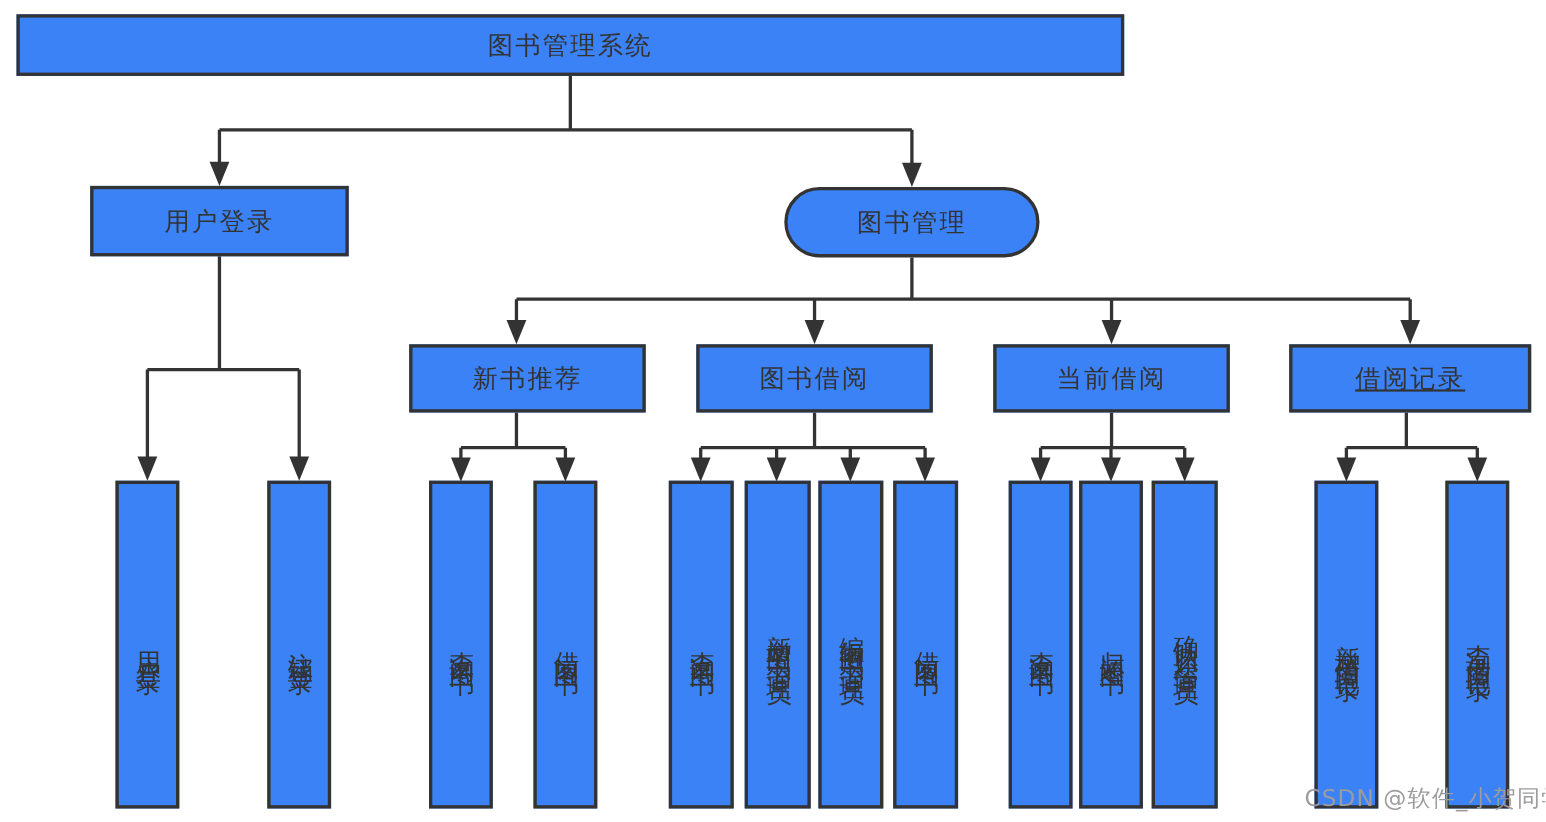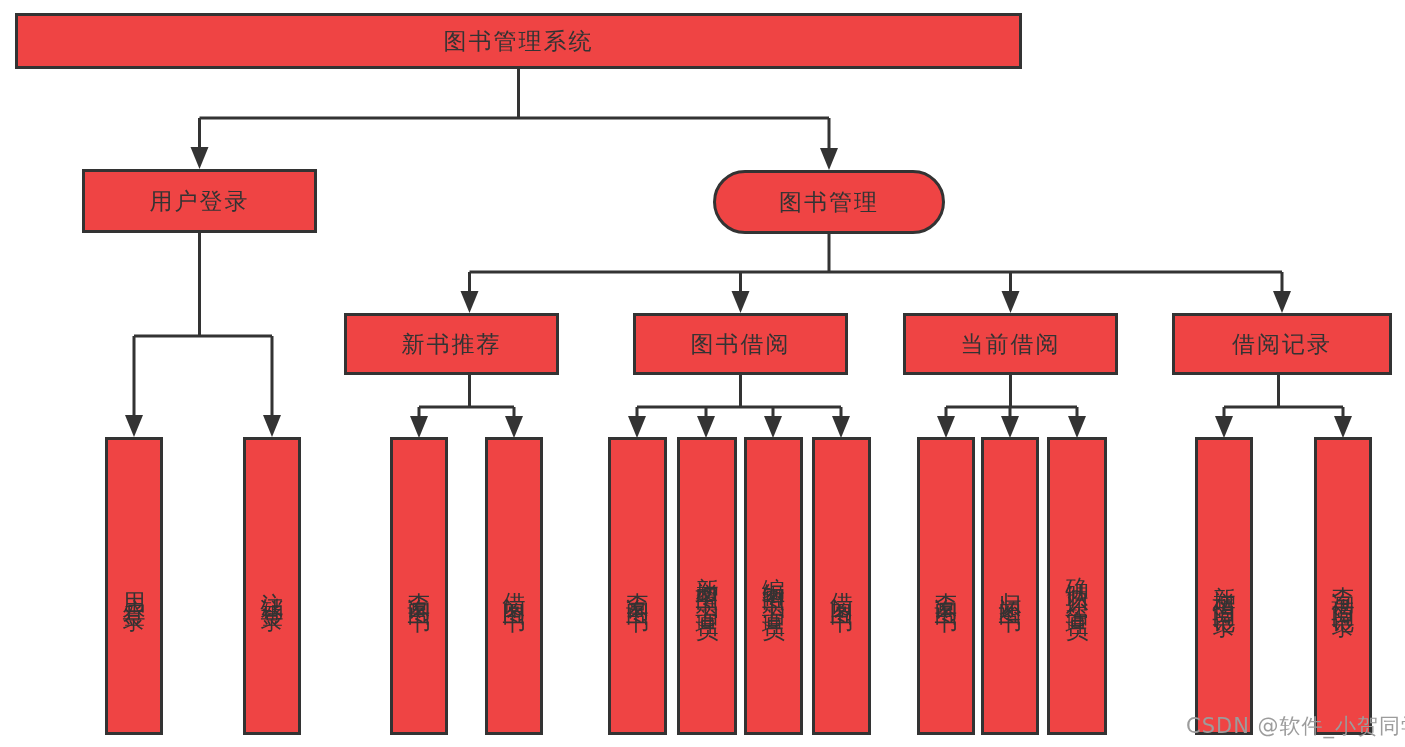--- a/index.html
+++ b/index.html
@@ -19,21 +19,21 @@
     position: absolute;
     left: 0;
     top: 0;
     width: 1405px;
     height: 747px;
   }
   .node {
     position: absolute;
     box-sizing: border-box;
     border: 3px solid #333333;
-    background: #ef4444;
+    background: #3b82f6;
     color: #333333;
     display: flex;
     align-items: center;
     justify-content: center;
     text-align: center;
   }
   .h-node {
     font-size: 23px;
     letter-spacing: 2px;
     white-space: nowrap;
@@ -45,24 +45,24 @@
     letter-spacing: 6px;
     line-height: 1;
   }
   
   .n-root   { left: 15px;  top: 13px;  width: 1007px; height: 56px; }
   
   .n-login  { left: 82px;  top: 169px; width: 235px;  height: 64px; }
   .n-mgmt   { left: 713px; top: 170px; width: 232px;  height: 64px; border-radius: 32px; }
   
   .n-l3     { top: 313px; height: 62px; width: 215px; }
-  .n-newrec { left: 344px;  }
+  .n-newrec { left: 372px;  }
   .n-borrow { left: 633px;  }
   .n-curr   { left: 903px;  }
-  .n-hist   { left: 1172px; width: 220px; }
+  .n-hist   { left: 1172px; width: 220px; text-decoration: underline; }
   
   .leaf { top: 437px; height: 298px; width: 58px; }
   .lf-1a { left: 105px;  }
   .lf-1b { left: 243px;  }
   .lf-2a { left: 390px;  }
   .lf-2b { left: 485px;  }
   .lf-3a { left: 608px;  width: 59px; }
   .lf-3b { left: 677px;  width: 60px; }
   .lf-3c { left: 744px;  width: 59px; }
   .lf-3d { left: 812px;  width: 59px; }

